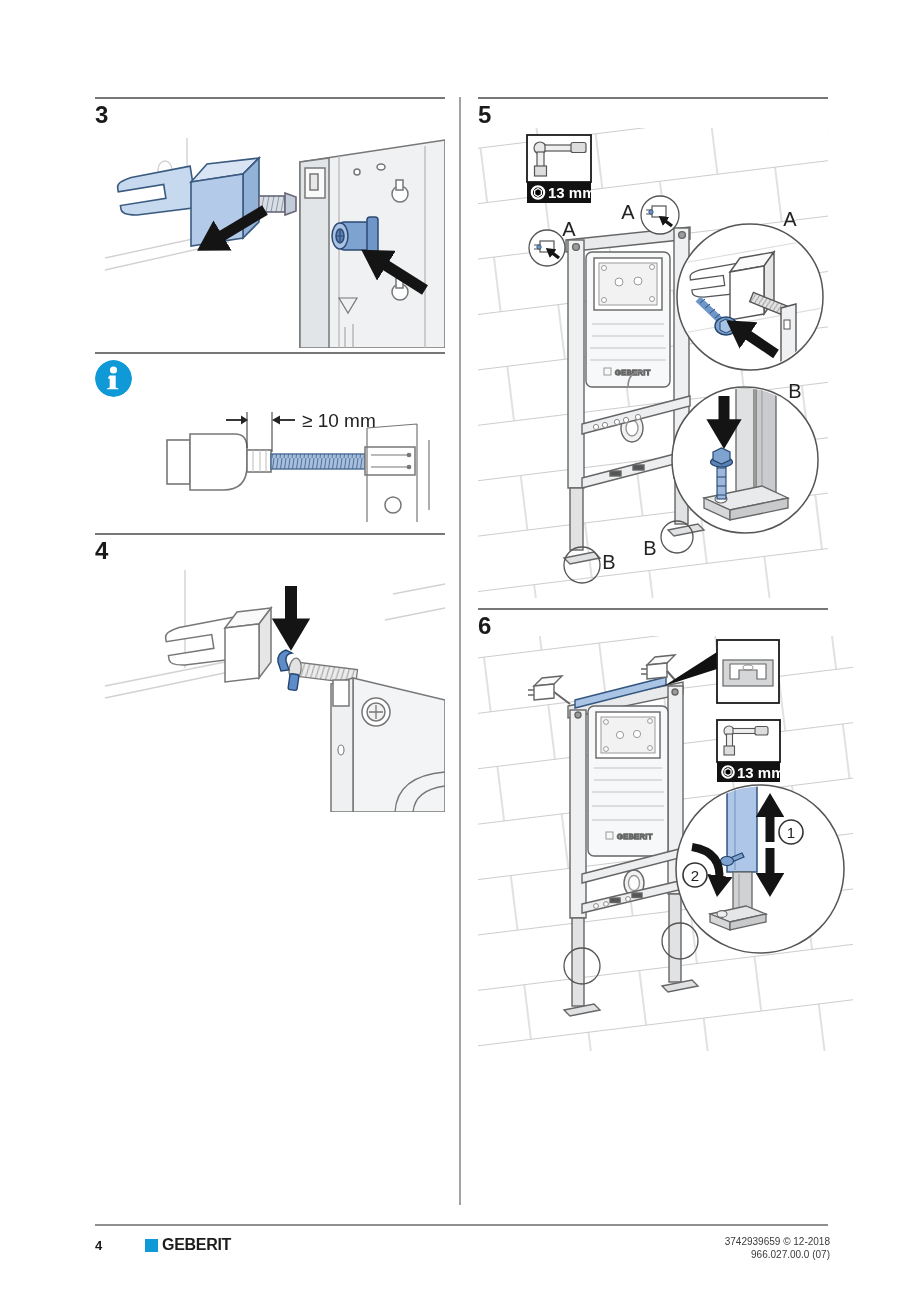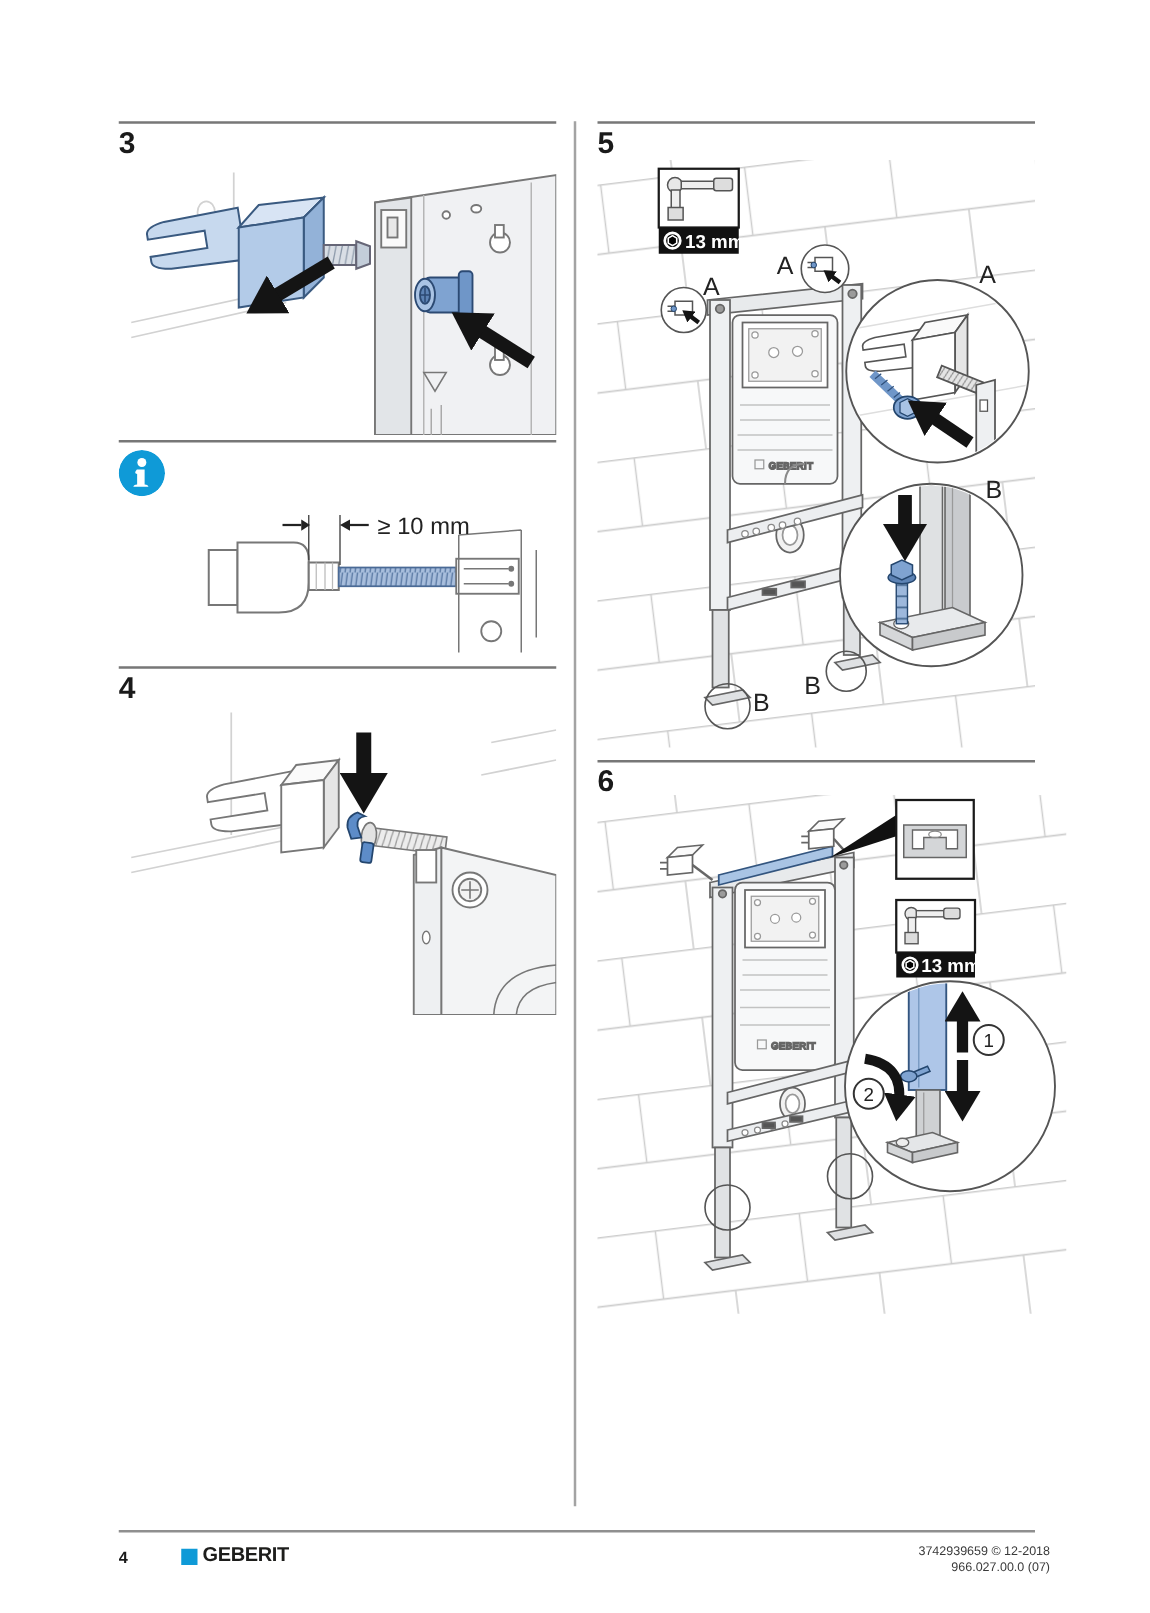--- a/index.html
+++ b/index.html
@@ -7,21 +7,21 @@
         font-family:"Liberation Sans","DejaVu Sans",sans-serif;color:#1a1a1a;}
   .rule{position:absolute;height:2px;background:#777;}
   .stepnum{position:absolute;font-size:24px;font-weight:bold;color:#1a1a1a;line-height:1;}
   .vdiv{position:absolute;width:2px;background:#a3a3a3;}
   .ill{position:absolute;}
   .infoicon{position:absolute;width:37px;height:37px;border-radius:50%;}
   .footer-page{position:absolute;font-size:13px;font-weight:bold;}
   .footer-logo{position:absolute;display:flex;align-items:center;gap:4px;}
   .footer-logo .sq{width:13px;height:13px;}
   .footer-logo .txt{font-size:16px;font-weight:bold;letter-spacing:-0.3px;color:#1d1d1b;}
-  .footer-refs{position:absolute;right:80px;text-align:right;font-size:10px;line-height:12.5px;color:#3a3a3a;}
+  .footer-refs{position:absolute;right:90px;text-align:right;font-size:10px;line-height:12.5px;color:#3a3a3a;}
   svg text{font-family:"Liberation Sans","DejaVu Sans",sans-serif;}
   .callout{font-size:20px;fill:#222;}
   .badge-label{font-size:15px;font-weight:bold;fill:#fff;}
   .brandtiny{font-size:7.5px;fill:#8f8f8f;letter-spacing:0.4px;}
 </style>
 </head>
 <body>
 
 <div class="page">
 

